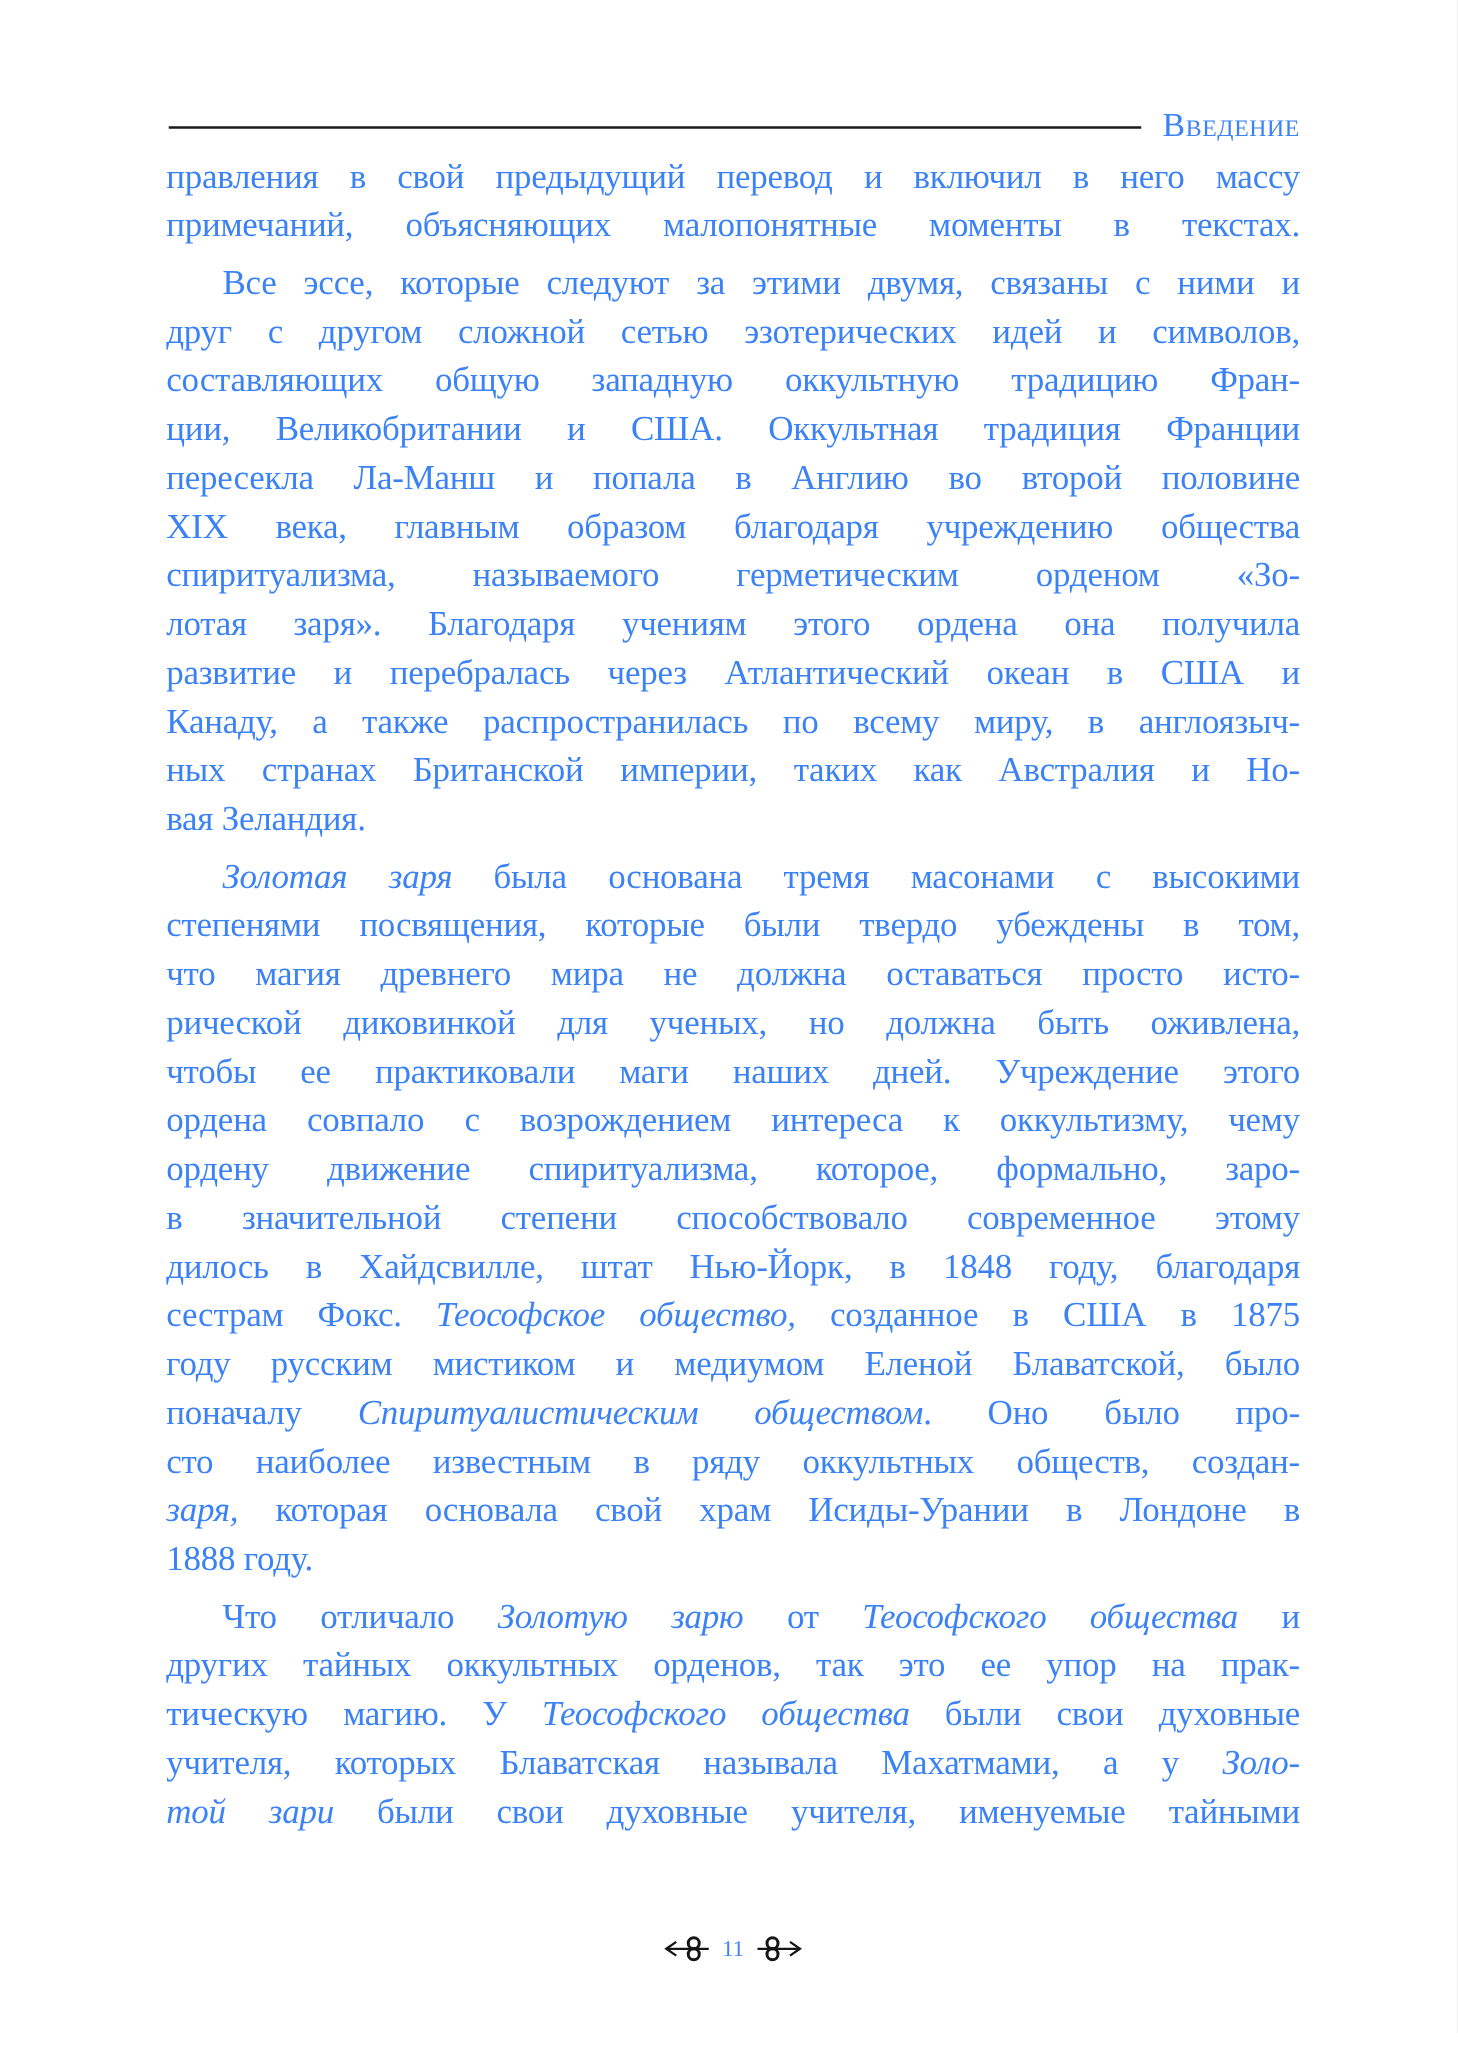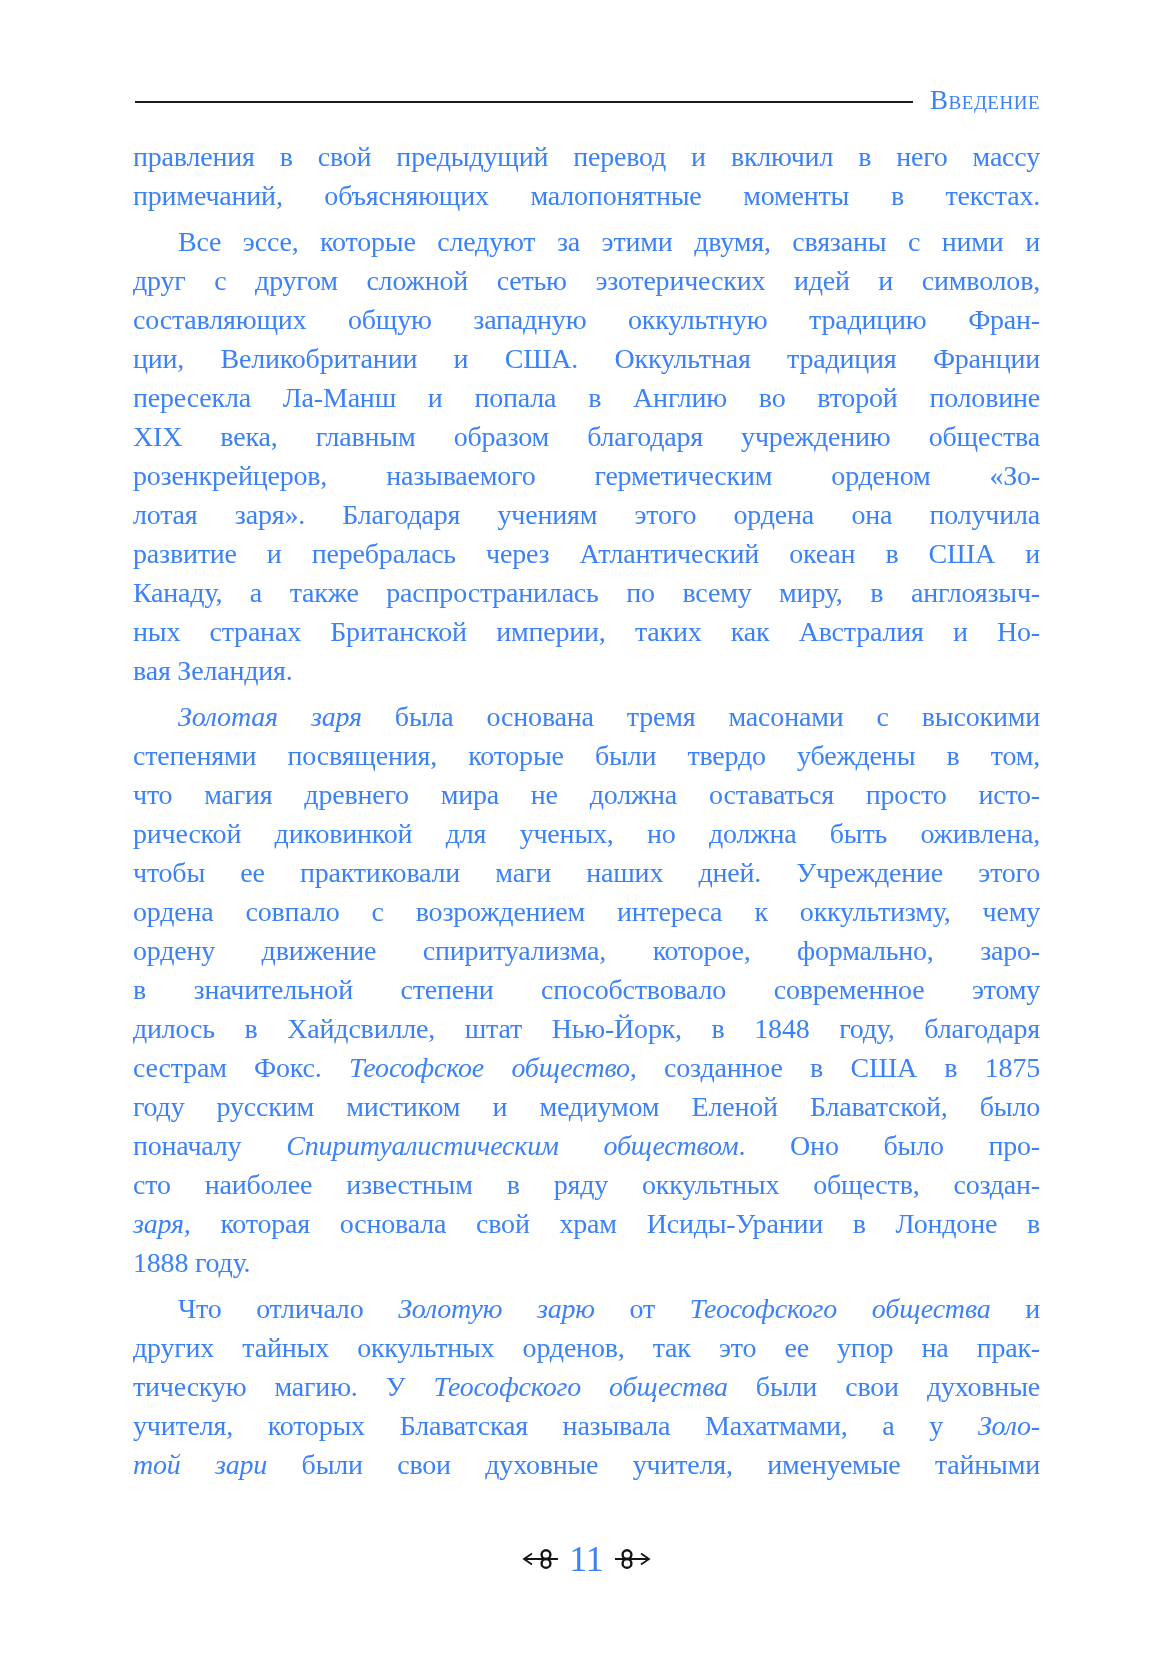--- a/index.html
+++ b/index.html
@@ -37,21 +37,21 @@
     flex: 0 0 auto;
     margin-left: 17px;
     font-size: 27px;
     font-variant: small-caps;
     letter-spacing: 0.5px;
     white-space: nowrap;
   }
   
   .text-body {
     position: absolute;
-    top: 137px;
+    top: 122px;
     left: 133px;
     width: 907px;
     font-size: 28px;
     line-height: 39px;
     letter-spacing: -0.2px;
   }
   .paragraph { margin: 0 0 7px 0; }
   .paragraph:last-child { margin-bottom: 0; }
   .line {
     text-align: justify;
@@ -66,21 +66,21 @@
     position: absolute;
     top: 1544px;
     left: 133px;
     width: 907px;
     display: flex;
     justify-content: center;
     align-items: center;
     gap: 9px;
   }
   .folio .page-number {
-    font-size: 36px;
+    font-size: 18px;
     line-height: 30px;
   }
   .folio svg { display: block; }
 </style>
 </head>
 <body>
 
 <div class="page">
 
   <div class="running-head">
@@ -94,21 +94,21 @@
         <div class="line">правления в свой предыдущий перевод и включил в него массу</div>
         <div class="line">примечаний, объясняющих малопонятные моменты в текстах.</div>
       </div>
       <div class="paragraph indent">
         <div class="line">Все эссе, которые следуют за этими двумя, связаны с ними и</div>
         <div class="line">друг с другом сложной сетью эзотерических идей и символов,</div>
         <div class="line">составляющих общую западную оккультную традицию Фран-</div>
         <div class="line">ции, Великобритании и США. Оккультная традиция Франции</div>
         <div class="line">пересекла Ла-Манш и попала в Англию во второй половине</div>
         <div class="line">XIX века, главным образом благодаря учреждению общества</div>
-        <div class="line">розенкрейцеров, называемого герметическим орденом «Зо-</div>
+        <div class="line">спиритуализма, называемого герметическим орденом «Зо-</div>
         <div class="line">лотая заря». Благодаря учениям этого ордена она получила</div>
         <div class="line">развитие и перебралась через Атлантический океан в США и</div>
         <div class="line">Канаду, а также распространилась по всему миру, в англоязыч-</div>
         <div class="line">ных странах Британской империи, таких как Австралия и Но-</div>
         <div class="line last">вая Зеландия.</div>
       </div>
       <div class="paragraph indent">
         <div class="line"><i>Золотая заря</i> была основана тремя масонами с высокими</div>
         <div class="line">степенями посвящения, которые были твердо убеждены в том,</div>
         <div class="line">что магия древнего мира не должна оставаться просто исто-</div>

